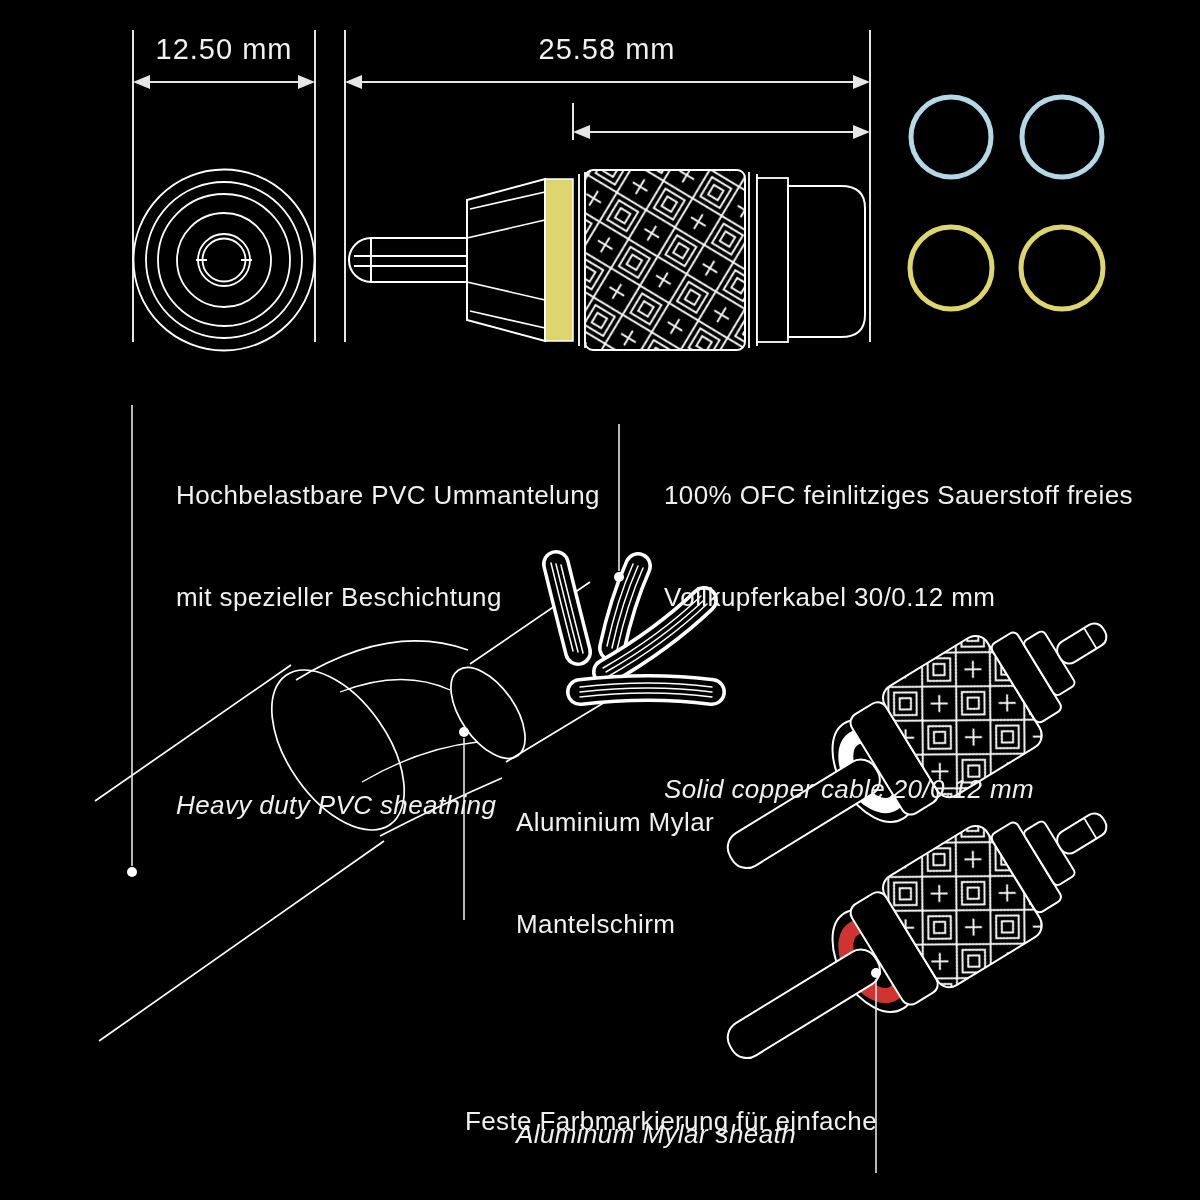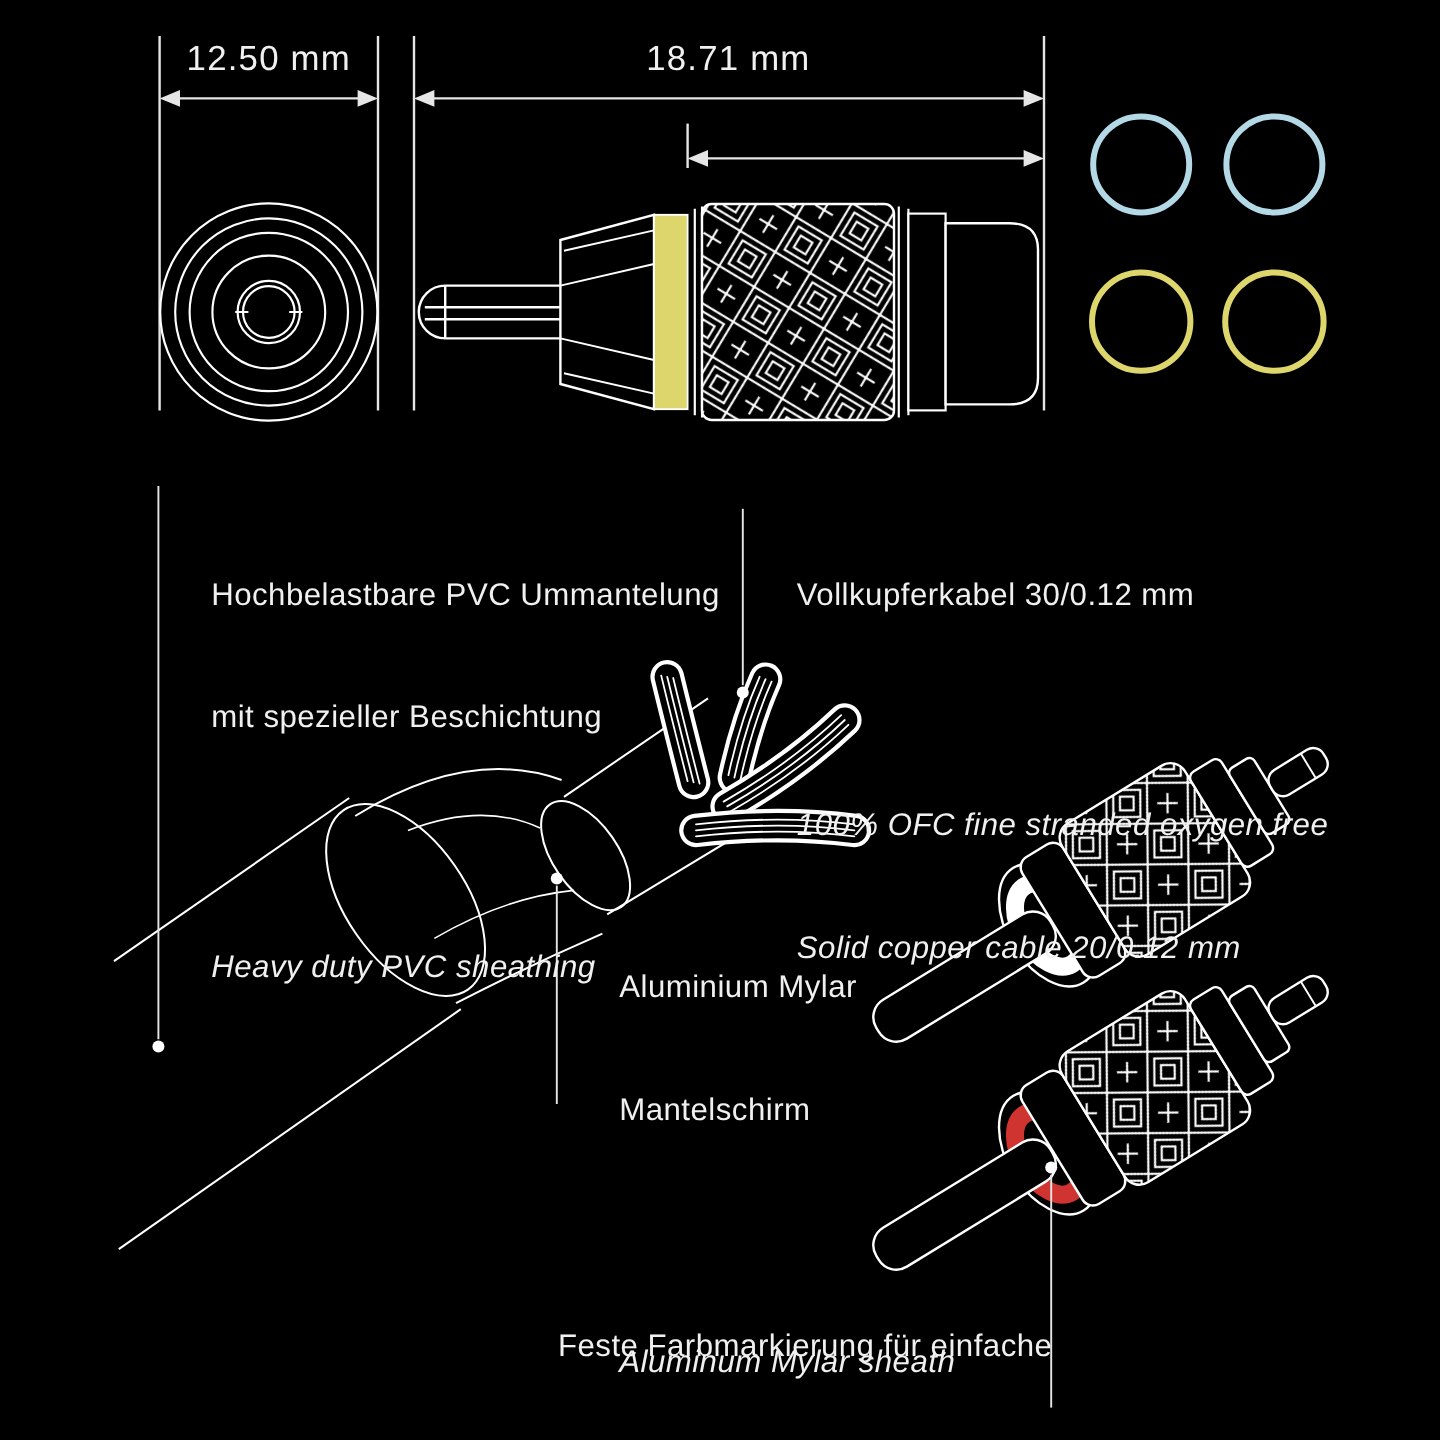--- a/index.html
+++ b/index.html
@@ -161,34 +161,34 @@
       <path d="M619 424 V571" fill="none"></path>
       <circle cx="619" cy="577" r="5" stroke="none"></circle>
       <path d="M464 738 V920" fill="none"></path>
       <circle cx="464" cy="732" r="5" stroke="none"></circle>
       <path d="M876 979 V1173" fill="none"></path>
       <circle cx="876" cy="973" r="5" stroke="none"></circle>
     </g>
   </svg>
 
   <div class="lbl dim" style="left:114px;top:33px;">12.50 mm</div>
-  <div class="lbl dim" style="left:497px;top:33px;">18.71 mm</div>
+  <div class="lbl dim" style="left:497px;top:33px;">25.58 mm</div>
 
   <div class="lbl note" style="left:157px;top:410px;">
     <div>Hochbelastbare PVC Ummantelung</div>
     <div>mit spezieller Beschichtung</div>
     <div class="en" style="margin-top:38px;">
       <div>Heavy duty PVC sheathing</div>
     </div>
   </div>
 
   <div class="lbl note" style="left:645px;top:410px;">
+    <div>100% OFC feinlitziges Sauerstoff freies</div>
     <div>Vollkupferkabel 30/0.12 mm</div>
     <div class="en" style="margin-top:22px;">
-      <div>100% OFC fine stranded oxygen free</div>
       <div>Solid copper cable 20/0.12 mm</div>
     </div>
   </div>
 
   <div class="lbl note" style="left:497px;top:737px;">
     <div>Aluminium Mylar</div>
     <div>Mantelschirm</div>
     <div class="en" style="margin-top:40px;">
       <div>Aluminum Mylar sheath</div>
       

